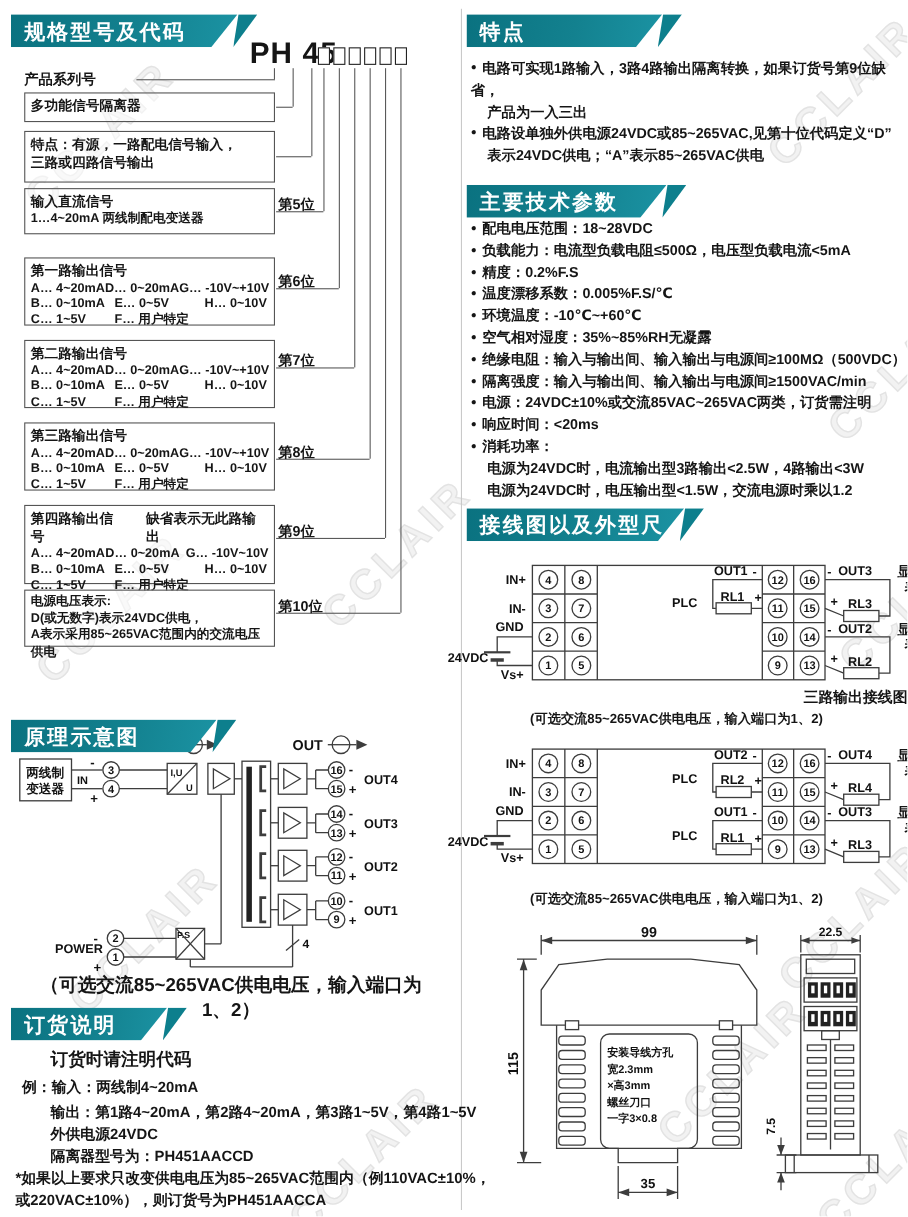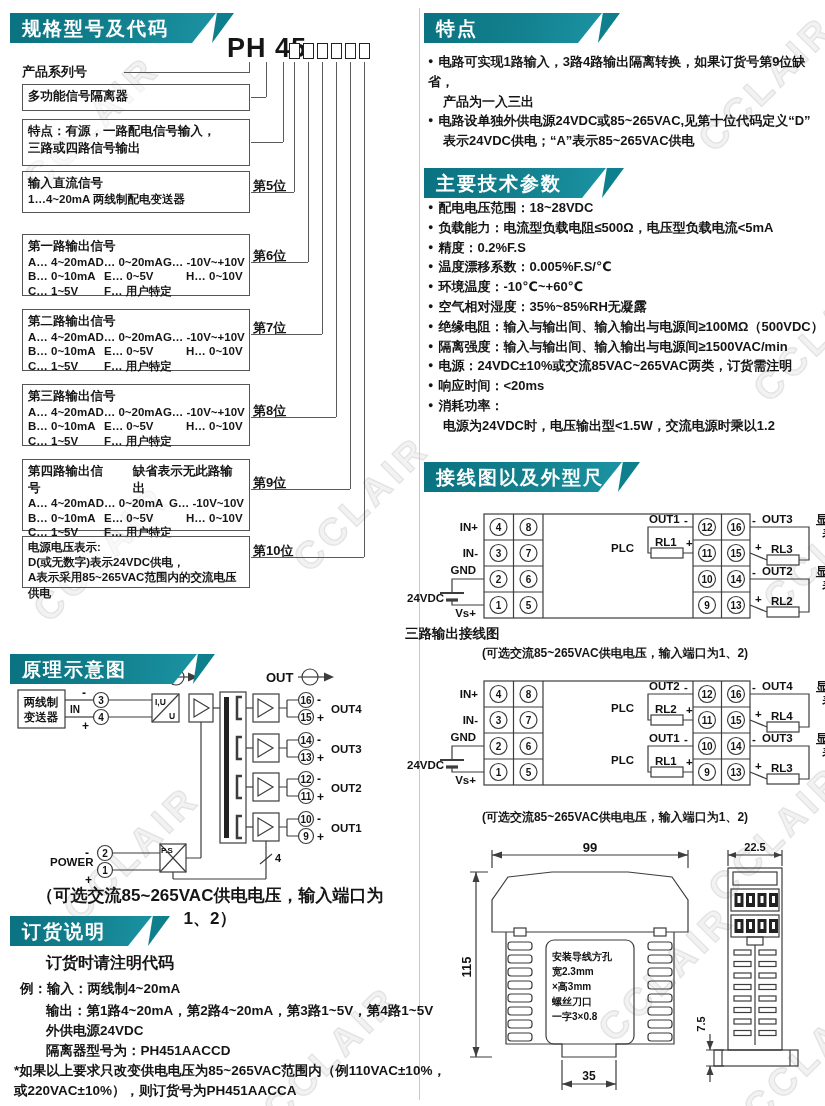--- a/index.html
+++ b/index.html
@@ -20,21 +20,21 @@
   .mbox{position:absolute;width:11px;height:16px;border:1.6px solid #222;box-sizing:border-box;background:#fff;z-index:1;}
   .obox{position:absolute;left:22px;width:228px;border:1.4px solid #555;box-sizing:border-box;
       padding:3px 5px;font-size:12.5px;line-height:1.32;background:rgba(255,255,255,.55);z-index:1;}
   .orow{display:flex;font-size:11.5px;line-height:14.5px;white-space:nowrap;}
   .c1{width:76px;}.c2{width:82px;}.c3{flex:1;}
   .t2{margin-left:18px;}
   .dlabel{position:absolute;font-size:13px;z-index:1;}
   .flow{position:absolute;z-index:1;font-size:13px;line-height:19.8px;}
   .bul{font-size:9px;vertical-align:2px;margin-right:5px;}
   .cont{padding-left:15px;}
-  .caption{position:absolute;width:100%;text-align:left;font-size:13.5px;z-index:1;}
+  .caption{position:absolute;width:100%;text-align:right;font-size:13.5px;z-index:1;}
   .note{position:absolute;width:100%;text-align:center;font-size:12px;z-index:1;}
   .vtext{position:absolute;width:35px;font-size:12.5px;line-height:1.15;text-align:center;z-index:2;}
   svg{overflow:visible;display:block;}
   .ln{fill:none;stroke:#3d3d3d;stroke-width:1.2;}
   .lnk{fill:none;stroke:#3d3d3d;stroke-width:2.5;}
   .tc{fill:#fff;stroke:#3d3d3d;stroke-width:1.2;}
   .fb{fill:#222;stroke:none;}
   .ah{fill:#3d3d3d;stroke:none;}
   .rr{fill:#fff;stroke:#3d3d3d;stroke-width:1.2;}
   svg text{font-family:"Liberation Sans","DejaVu Sans",sans-serif;font-weight:bold;fill:#111;}
@@ -350,20 +350,21 @@
     <div><span class="bul">●</span><span>负载能力：电流型负载电阻≤500Ω，电压型负载电流&lt;5mA</span></div>
     <div><span class="bul">●</span><span>精度：0.2%F.S</span></div>
     <div><span class="bul">●</span><span>温度漂移系数：0.005%F.S/℃</span></div>
     <div><span class="bul">●</span><span>环境温度：-10℃~+60℃</span></div>
     <div><span class="bul">●</span><span>空气相对湿度：35%~85%RH无凝露</span></div>
     <div><span class="bul">●</span><span>绝缘电阻：输入与输出间、输入输出与电源间≥100MΩ（500VDC）</span></div>
     <div><span class="bul">●</span><span>隔离强度：输入与输出间、输入输出与电源间≥1500VAC/min</span></div>
     <div><span class="bul">●</span><span>电源：24VDC±10%或交流85VAC~265VAC两类，订货需注明</span></div>
     <div><span class="bul">●</span><span>响应时间：&lt;20ms</span></div>
     <div><span class="bul">●</span><span>消耗功率：</span></div>
+    <div class="cont"><span>电源为24VDC时，电流输出型3路输出&lt;2.5W，4路输出&lt;3W</span></div>
     <div class="cont"><span>电源为24VDC时，电压输出型&lt;1.5W，交流电源时乘以1.2</span></div>
   </div>
 
   <div class="banner" style="left:424px;top:462px;width:216px">
     <div class="banner-main"><span>接线图以及外型尺寸</span></div>
     <div class="banner-tip"></div>
   </div>
 
   <div class="abs" style="left:405px;top:505px;width:420px;height:164px">
     <svg width="420" height="115" viewBox="0 0 420 115">

